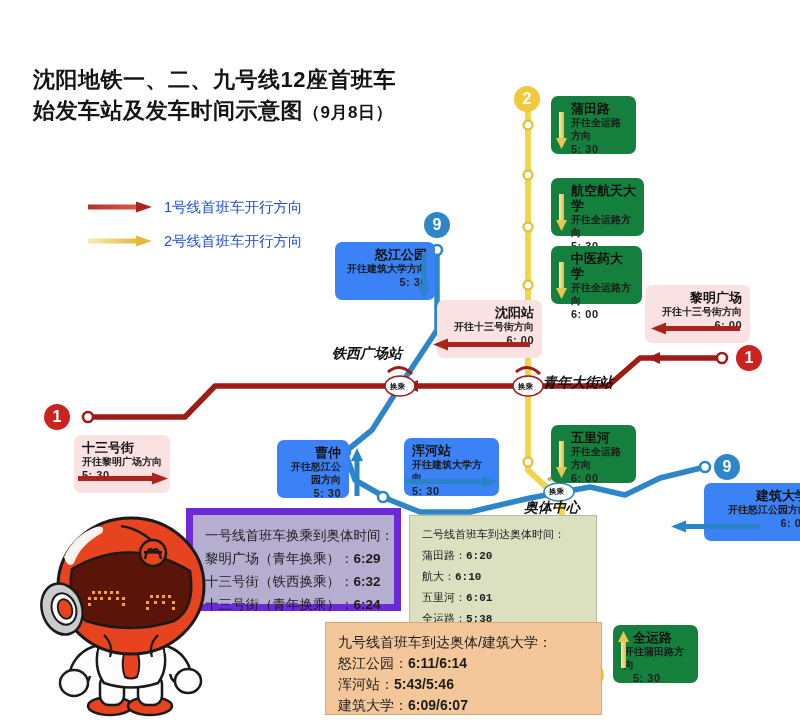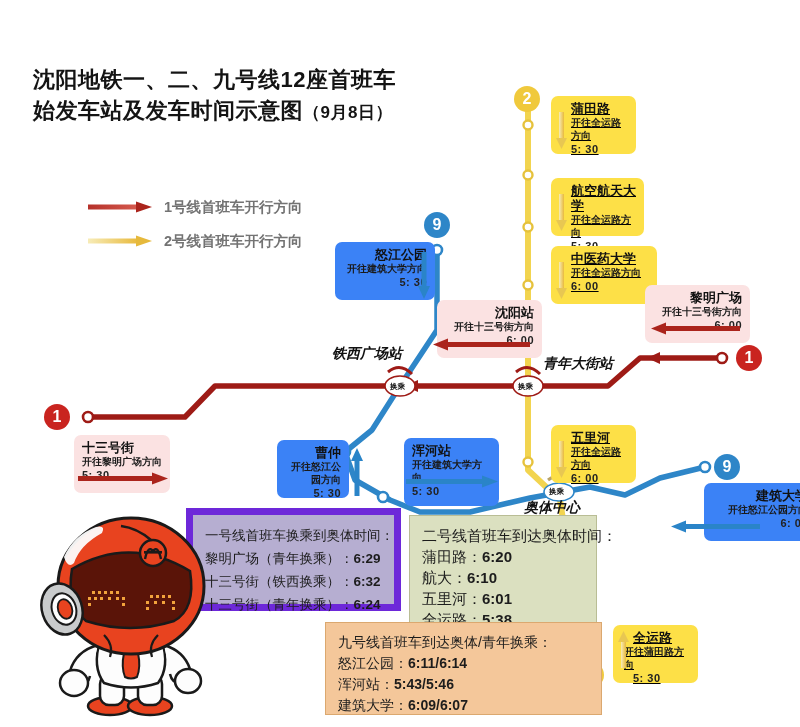--- a/index.html
+++ b/index.html
@@ -18,32 +18,32 @@
     left:33px;top:64px;width:470px;
     font-weight:bold;color:#141414;
     font-size:22px;line-height:31px;letter-spacing:.5px;
   }
   #title .small{font-size:17px;font-weight:bold;}
 
   
   #legend{left:88px;top:190px;width:240px;}
   .legend-row{height:34px;display:flex;align-items:center;}
   .legend-arrow{width:66px;height:14px;position:relative;margin-right:10px;}
-  .legend-label{font-size:14.5px;font-weight:bold;color:#737373;white-space:nowrap;}
+  .legend-label{font-size:14.5px;font-weight:normal;color:#1d4ed8;white-space:nowrap;}
 
   
   .callout{
     position:absolute;border-radius:7px;padding:5px 8px 6px 8px;
     box-sizing:border-box;
   }
   .callout .st-name{font-size:13px;font-weight:bold;color:#111;line-height:15px;}
   .callout .st-dir{font-size:10px;font-weight:bold;color:#1a1a1a;line-height:13px;}
   .callout .st-time{font-size:11px;font-weight:bold;color:#222;line-height:14px;letter-spacing:.5px;}
   .c-red{background:#fbe2e2;}
-  .c-yellow{background:#fde047;text-decoration:underline;}
+  .c-yellow{background:#15803d;}
   .c-blue{background:#3b82f6;}
   .ta-r{text-align:right;}
   .ta-l{text-align:left;}
 
   
   .stlabel{position:absolute;font-size:14px;font-weight:bold;color:#111;white-space:nowrap;font-style:italic;}
   .xferlabel{position:absolute;font-size:7.5px;font-weight:bold;color:#111;white-space:nowrap;}
 
   
   .badge{
@@ -58,21 +58,21 @@
 
   
   .infobox{position:absolute;box-sizing:border-box;padding:9px 10px 8px 12px;}
   .infobox .hd{font-size:14.5px;color:#1c1c1c;line-height:22px;white-space:nowrap;}
   .infobox .ln{font-size:14.5px;color:#1c1c1c;line-height:22px;white-space:nowrap;}
   .infobox .ln b{font-weight:bold;}
   #box-purple{left:186px;top:508px;width:215px;height:103px;background:#b6aed1;border:7px solid #6d28d9;}
   #box-green{left:409px;top:515px;width:188px;height:115px;background:#dbe0c0;border:1px solid #b9bd95;}
   #box-orange{left:325px;top:622px;width:277px;height:93px;background:#f4c79a;border:1px solid #dba86f;}
   #box-orange .hd,#box-orange .ln{font-size:14px;line-height:21px;}
-  #box-green .hd,#box-green .ln{font-size:15px;line-height:21px;}
+  #box-green .hd,#box-green .ln{font-size:11px;line-height:21px;font-family:Liberation Mono, monospace;}
   #box-purple .hd,#box-purple .ln{font-size:13.5px;line-height:23px;}
 
   
   #mascot{left:38px;top:513px;width:190px;height:205px;}
 </style>
 </head>
 <body>
 
 <div id="stage">
 
@@ -187,21 +187,21 @@
   <div class="callout c-yellow ta-l" style="left:551px;top:178px;width:93px;height:58px;">
     <div class="st-name" style="padding-left:12px;">航空航天大学</div>
     <div class="st-dir" style="padding-left:12px;">开往全运路方向</div>
     <div class="st-time" style="padding-left:12px;">5: 30</div>
     <svg style="position:absolute;left:4px;top:16px;" width="13" height="38">
       <rect x="4" y="0" width="5" height="28" fill="url(#gradYel)"></rect>
       <path d="M1,26 L6.5,37 L12,26 z" fill="#e8c752"></path>
     </svg>
   </div>
 
-  <div class="callout c-yellow ta-l" style="left:551px;top:246px;width:106px;height:58px;">
+  <div class="callout c-yellow ta-l" style="left:551px;top:246px;width:91px;height:58px;">
     <div class="st-name" style="padding-left:12px;">中医药大学</div>
     <div class="st-dir" style="padding-left:12px;">开往全运路方向</div>
     <div class="st-time" style="padding-left:12px;">6: 00</div>
     <svg style="position:absolute;left:4px;top:16px;" width="13" height="38">
       <rect x="4" y="0" width="5" height="28" fill="url(#gradYel)"></rect>
       <path d="M1,26 L6.5,37 L12,26 z" fill="#e8c752"></path>
     </svg>
   </div>
 
   <div class="callout c-yellow ta-l" style="left:551px;top:425px;width:85px;height:58px;">
@@ -267,42 +267,42 @@
   <div class="callout c-blue ta-r" style="left:277px;top:440px;width:72px;height:58px;">
     <div class="st-name">曹仲</div>
     <div class="st-dir">开往怒江公园方向</div>
     <div class="st-time">5: 30</div>
   </div>
   <svg class="abs" style="left:350px;top:447px;" width="14" height="50">
     <rect x="4.5" y="12" width="5" height="37" fill="#2a84c8"></rect>
     <path d="M1,14 L7,1 L13,14 z" fill="#2a84c8"></path>
   </svg>
 
-  <div class="callout c-blue ta-l" style="left:404px;top:438px;width:95px;height:68px;">
+  <div class="callout c-blue ta-l" style="left:404px;top:438px;width:95px;height:58px;">
     <div class="st-name">浑河站</div>
     <div class="st-dir">开往建筑大学方向</div>
     <div class="st-time">5: 30</div>
   </div>
   <svg class="abs" style="left:406px;top:475px;" width="94" height="14">
     <rect x="0" y="4" width="78" height="5" fill="#2a84c8"></rect>
     <path d="M76,0.5 L92,6.5 L76,12.5 z" fill="#2a84c8"></path>
   </svg>
 
   <div class="callout c-blue ta-r" style="left:704px;top:483px;width:112px;height:58px;">
     <div class="st-name">建筑大学</div>
     <div class="st-dir">开往怒江公园方向</div>
     <div class="st-time">6: 00</div>
   </div>
   <svg class="abs" style="left:670px;top:520px;" width="92" height="14">
     <rect x="14" y="4" width="76" height="5" fill="#2a84c8"></rect>
     <path d="M16,0.5 L1,6.5 L16,12.5 z" fill="#2a84c8"></path>
   </svg>
 
   <div class="stlabel" style="left:332px;top:345px;">铁西广场站</div>
-  <div class="stlabel" style="left:543px;top:355px;">青年大街站</div>
+  <div class="stlabel" style="left:543px;top:374px;">青年大街站</div>
   <div class="stlabel" style="left:524px;top:499px;">奥体中心</div>
   <div class="xferlabel" style="left:390px;top:382px;">换乘</div>
   <div class="xferlabel" style="left:518px;top:382px;">换乘</div>
   <div class="xferlabel" style="left:549px;top:487px;">换乘</div>
 
   <div class="infobox" id="box-purple">
     <div class="hd">一号线首班车换乘到奥体时间：</div>
     <div class="ln">
       <span>黎明广场（青年换乘）：</span><b>6:29</b>
     </div>
@@ -324,21 +324,21 @@
     </div>
     <div class="ln">
       <span>五里河：</span><b>6:01</b>
     </div>
     <div class="ln">
       <span>全运路：</span><b>5:38</b>
     </div>
   </div>
 
   <div class="infobox" id="box-orange">
-    <div class="hd">九号线首班车到达奥体/青年换乘：</div>
+    <div class="hd">九号线首班车到达奥体/建筑大学：</div>
     <div class="ln">
       <span>怒江公园：</span><b>6:11/6:14</b>
     </div>
     <div class="ln">
       <span>浑河站：</span><b>5:43/5:46</b>
     </div>
     <div class="ln">
       <span>建筑大学：</span><b>6:09/6:07</b>
     </div>
   </div>

